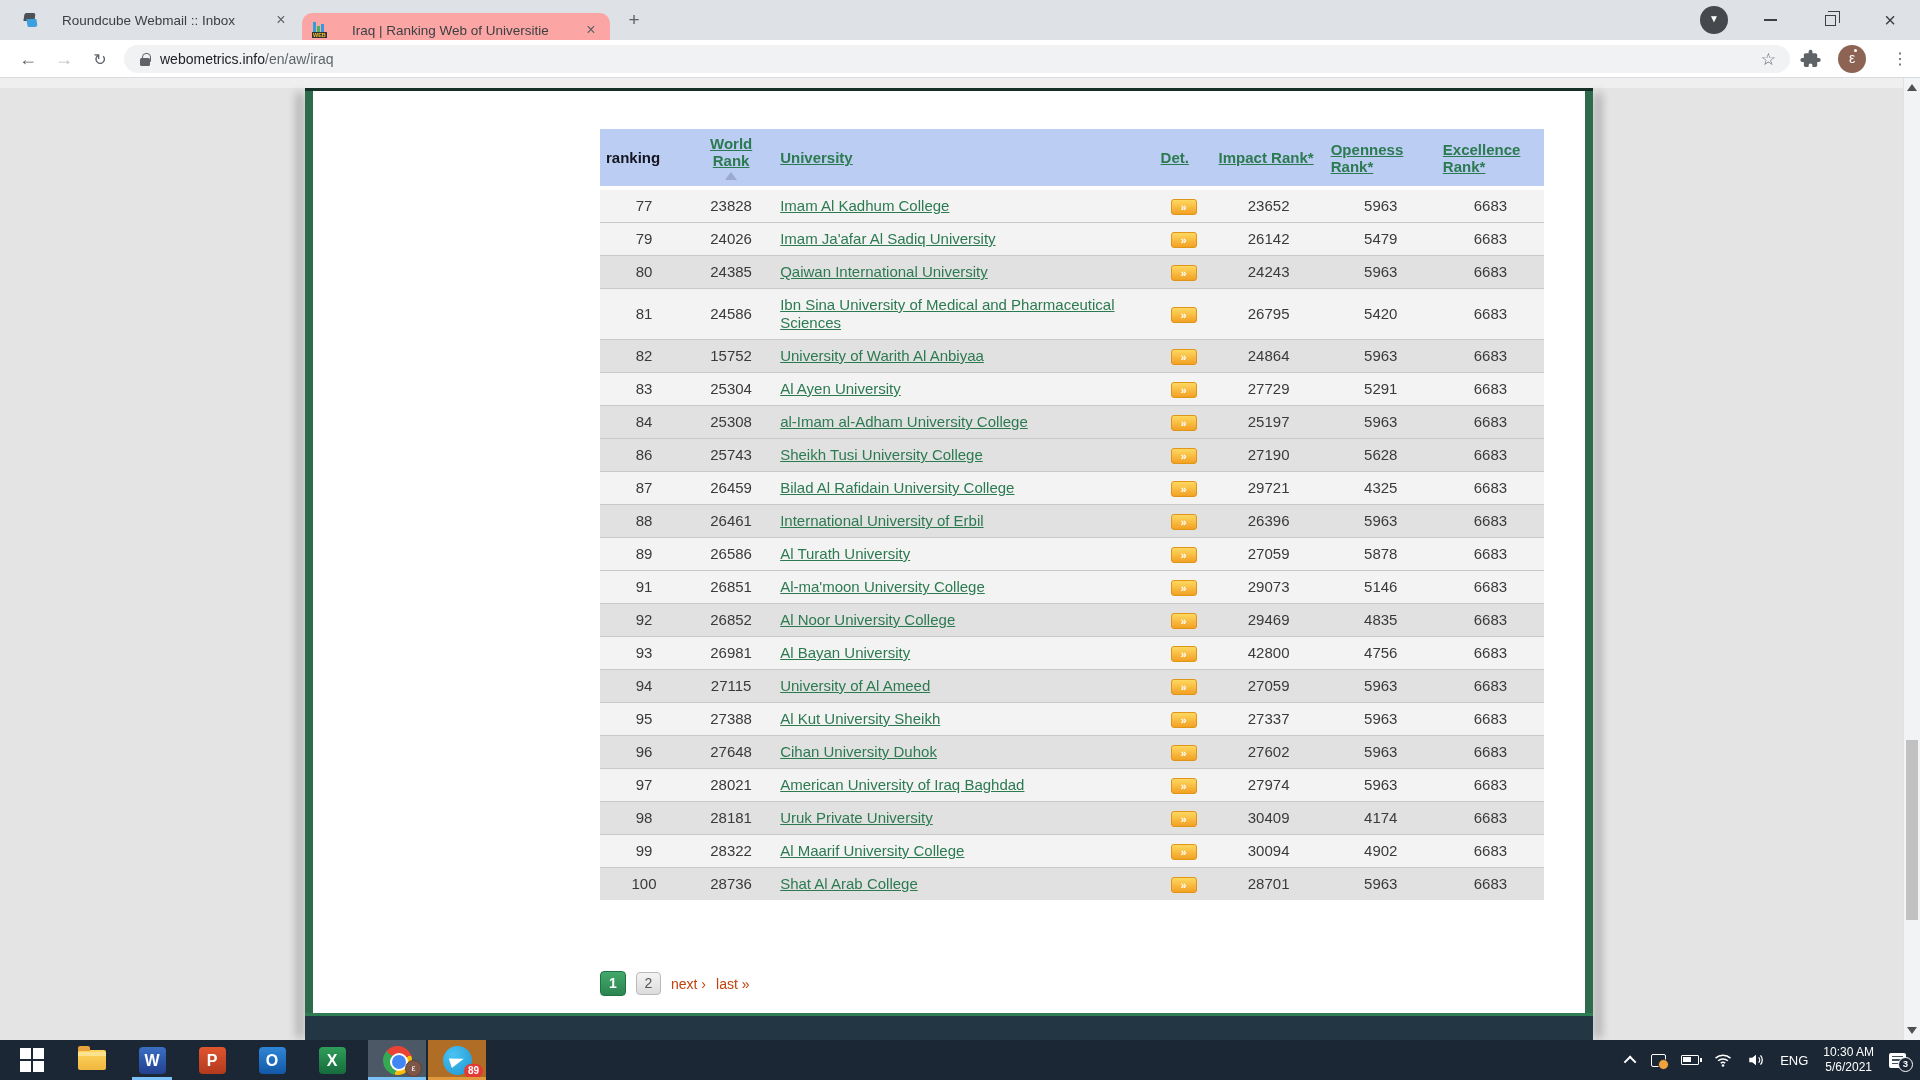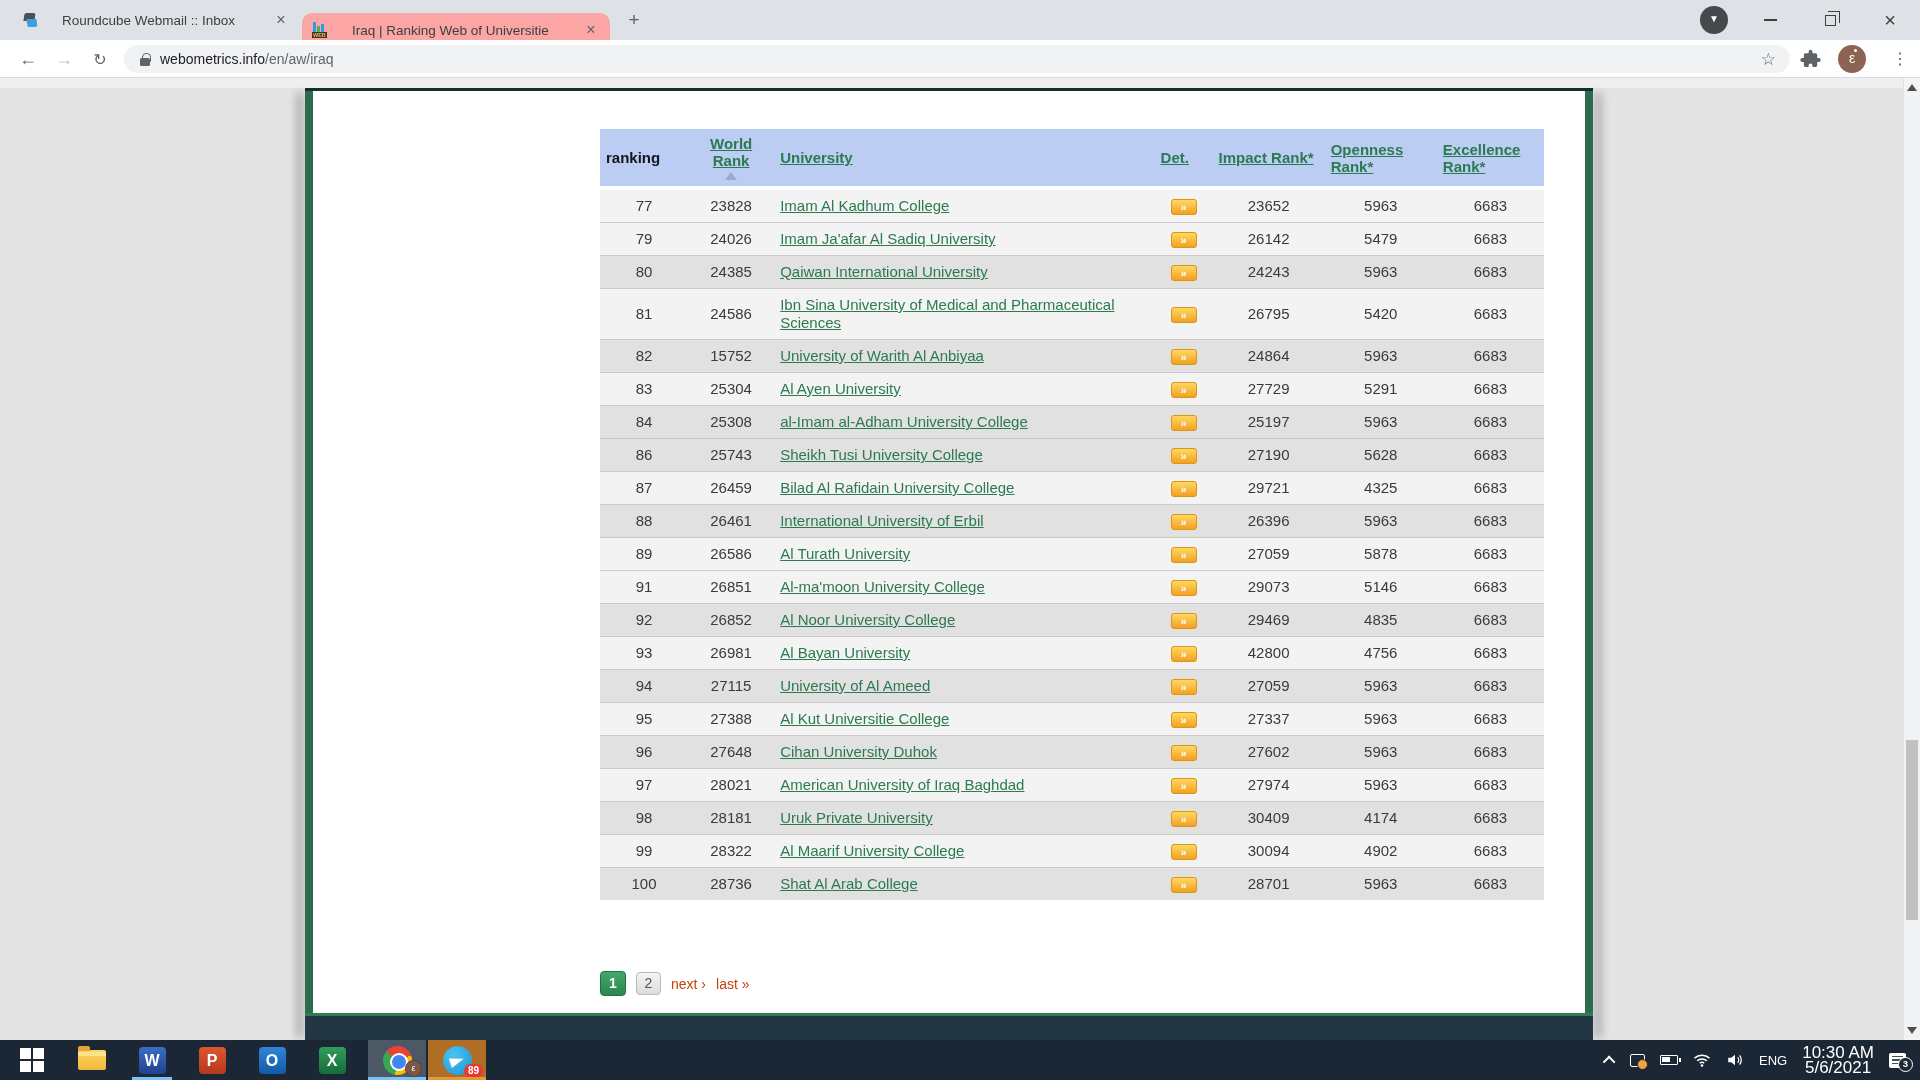--- a/index.html
+++ b/index.html
@@ -164,21 +164,21 @@
           gap:15px; padding-right:14px; color:#fff; }
   .tray-chev { width:9px; height:9px; border-left:2px solid #fff; border-top:2px solid #fff;
                transform:rotate(45deg) translateY(2px); }
   .tray-app { position:relative; width:15px; height:13px; border:1.5px solid #fff; border-radius:2px; }
   .tray-app::after { content:""; position:absolute; right:-4px; bottom:-4px; width:9px; height:9px;
                border-radius:50%; background:#f0a23c; border:1.5px solid #1b2735; }
   .battery { position:relative; width:18px; height:10px; border:1.5px solid #fff; border-radius:1px; }
   .battery::before { content:""; position:absolute; right:-4px; top:2px; width:2.5px; height:4px; background:#fff; }
   .battery::after { content:""; position:absolute; left:1px; top:1px; width:8px; height:5px; background:#fff; }
   .lang { font-size:13px; }
-  .clock { font-size:17px; text-align:center; line-height:15px; }
+  .clock { font-size:12px; text-align:center; line-height:15px; }
   .action { position:relative; width:17px; height:15px; background:#fff; border-radius:2px; }
   .action i { position:absolute; left:3px; height:1.5px; width:11px; background:#44505e; }
   .action i:nth-child(1){top:3px;} .action i:nth-child(2){top:6.5px;} .action i:nth-child(3){top:10px;}
   .action-badge { position:absolute; right:-7px; bottom:-4px; width:15px; height:15px; border-radius:50%;
       border:1.5px solid #fff; background:#1b2735; color:#fff; font-size:9.5px; line-height:12px;
       text-align:center; font-weight:bold; }
 </style>
 </head>
 <body>
 
@@ -399,21 +399,21 @@
           <td class="c-world">27115</td>
           <td class="c-univ"><span class="ulink">University of Al Ameed</span></td>
           <td class="c-num"><span class="det-badge">»</span></td>
           <td class="c-num">27059</td>
           <td class="c-num">5963</td>
           <td class="c-num">6683</td>
         </tr>
         <tr class="odd">
           <td class="c-rank">95</td>
           <td class="c-world">27388</td>
-          <td class="c-univ"><span class="ulink">Al Kut Universitie College</span></td>
+          <td class="c-univ"><span class="ulink">Al Kut University Sheikh</span></td>
           <td class="c-num"><span class="det-badge">»</span></td>
           <td class="c-num">27337</td>
           <td class="c-num">5963</td>
           <td class="c-num">6683</td>
         </tr>
         <tr class="even">
           <td class="c-rank">96</td>
           <td class="c-world">27648</td>
           <td class="c-univ"><span class="ulink">Cihan University Duhok</span></td>
           <td class="c-num"><span class="det-badge">»</span></td>

